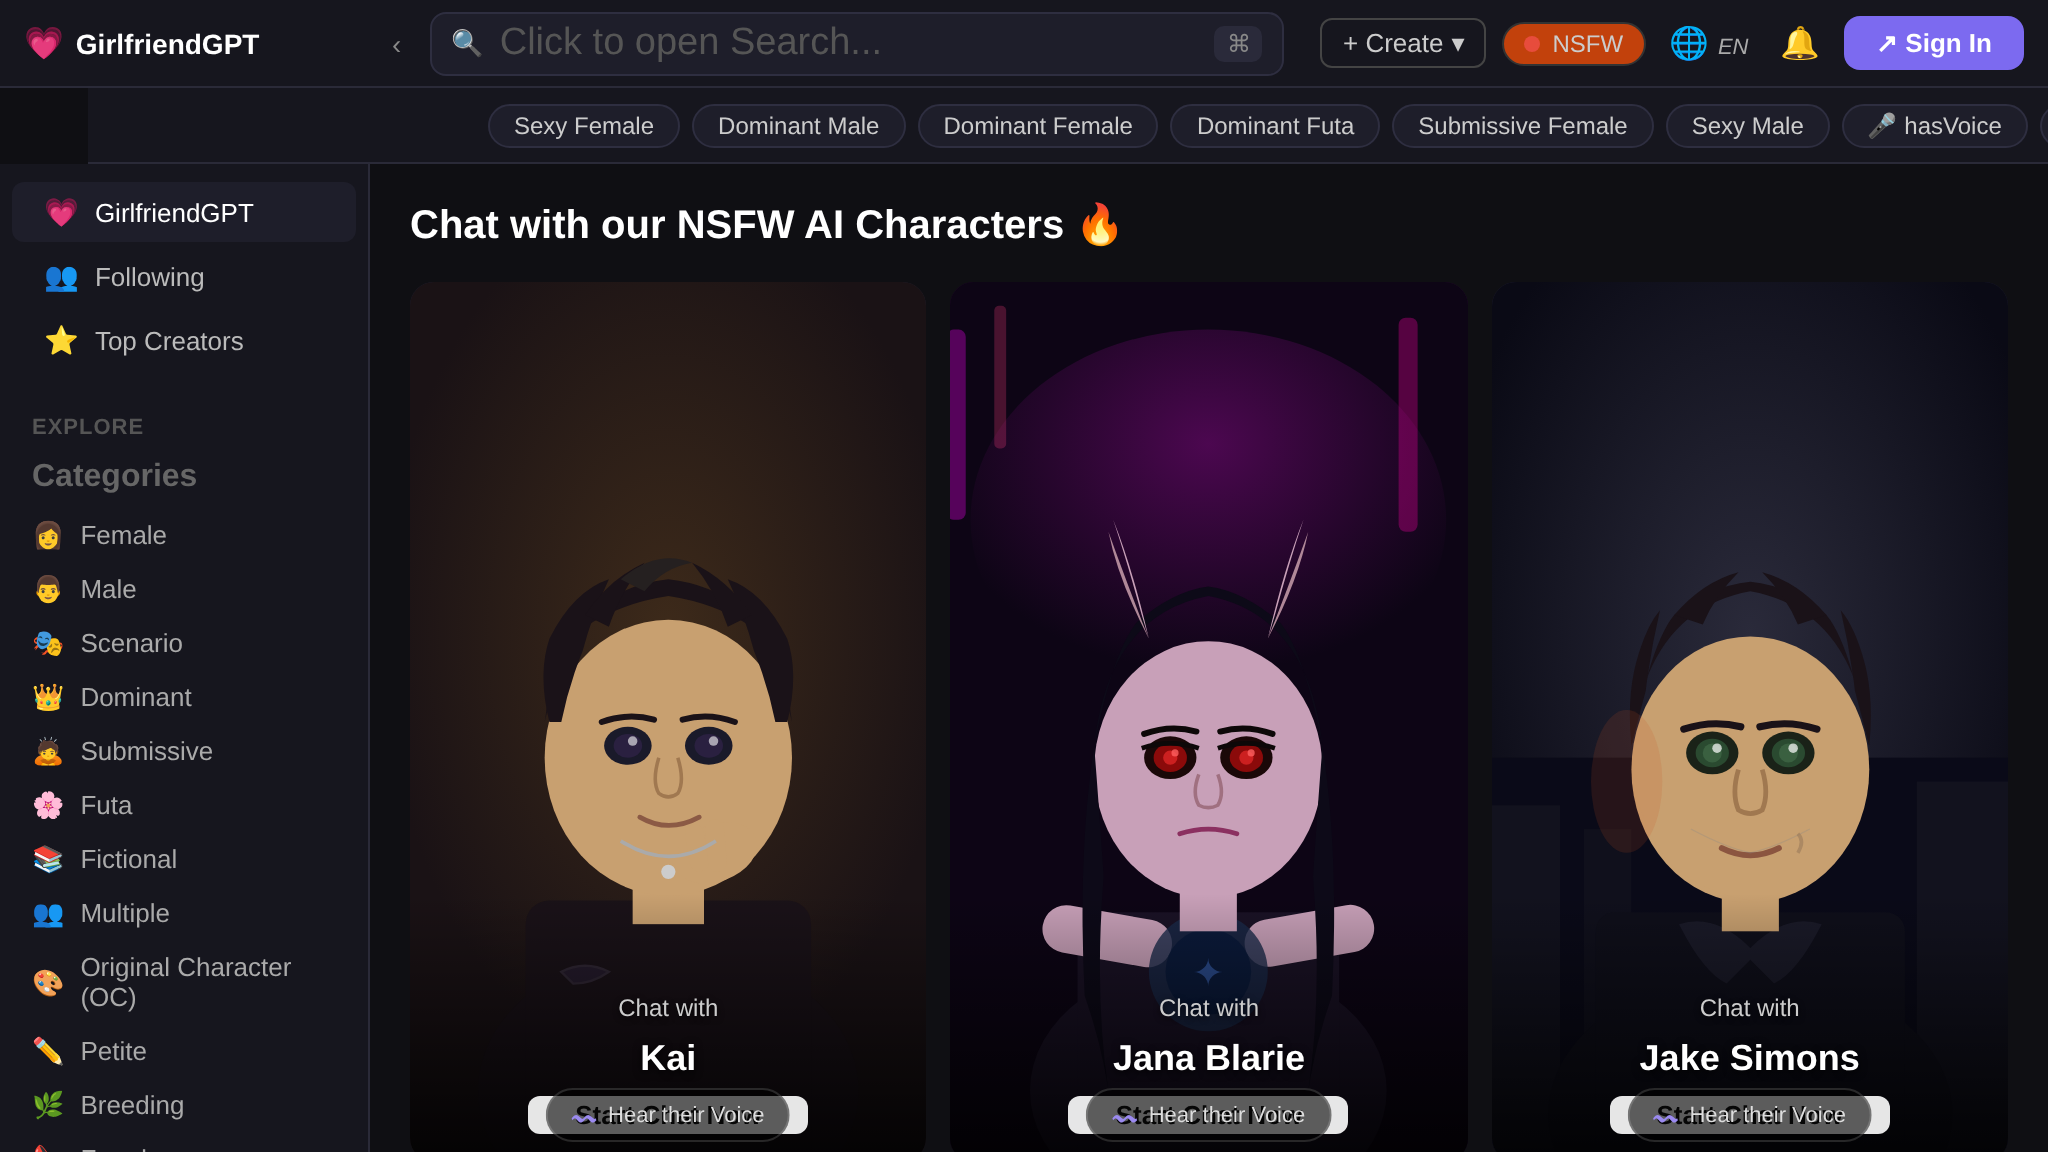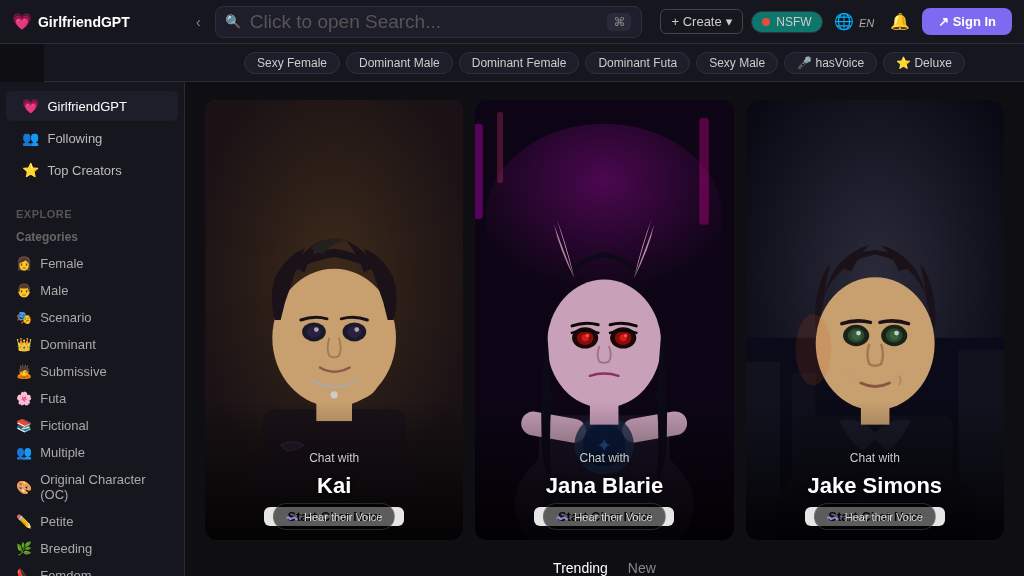--- a/index.html
+++ b/index.html
@@ -75,21 +75,21 @@
       border-radius: 6px;
       color: #ccc;
       font-size: 13px;
       padding: 4px 10px;
       cursor: pointer;
     }
     .nsfw-toggle {
       display: flex;
       align-items: center;
       gap: 6px;
-      background: #0f766e;
+      background: #c2410c;
       border: 1px solid #333;
       border-radius: 20px;
       padding: 3px 10px;
       font-size: 12px;
       color: #ccc;
     }
     .nsfw-dot {
       width: 8px; height: 8px; border-radius: 50%; background: #e74c3c;
     }
     .translate-btn, .bell-btn {
@@ -282,21 +282,21 @@
       align-items: center;
       gap: 8px;
     }
 
     .chat-with-label {
       font-size: 12px;
       color: #ccc;
       text-shadow: 0 1px 3px rgba(0,0,0,0.8);
     }
     .char-name {
-      font-size: 22px;
+      font-size: 18px;
       font-weight: 800;
       color: #fff;
       text-shadow: 0 1px 4px rgba(0,0,0,0.9);
     }
     .start-chat-btn {
       background: rgba(255,255,255,0.9);
       color: #111;
       border: none;
       border-radius: 6px;
       padding: 2px 20px;
@@ -393,20 +393,23 @@
   <button class="tag-pill">
     <span>Dominant Male</span>
   </button>
   <button class="tag-pill">
     <span>Dominant Female</span>
   </button>
   <button class="tag-pill">
     <span>Dominant Futa</span>
   </button>
   <button class="tag-pill">
+    <span>Submissive Female</span>
+  </button>
+  <button class="tag-pill">
     <span>Sexy Male</span>
   </button>
   <button class="tag-pill">
     <span>🎤 hasVoice</span>
   </button>
   <button class="tag-pill">
     <span>⭐ Deluxe</span>
   </button>
 
 </div>
@@ -424,21 +427,21 @@
     </div>
     <div class="sidebar-item">
       <span class="icon">⭐</span>
       <span>Top Creators</span>
     </div>
 
     <div class="sidebar-divider"></div>
 
     <div class="sidebar-section-label">Explore</div>
     <div class="sidebar-category">
-      <span style="font-size:12px;color:#666;font-weight:600;">Categories</span>
+      <span style="font-size:16px;color:#666;font-weight:600;">Categories</span>
     </div>
 
     <div class="sidebar-category">
       <span class="cat-icon">👩</span>
       <span>Female</span>
     </div>
     <div class="sidebar-category">
       <span class="cat-icon">👨</span>
       <span>Male</span>
     </div>
@@ -479,20 +482,21 @@
       <span>Breeding</span>
     </div>
     <div class="sidebar-category">
       <span class="cat-icon">👠</span>
       <span>Femdom</span>
     </div>
 
   </div>
 
   <div class="content-area">
+    <div class="page-title">Chat with our NSFW AI Characters 🔥</div>
 
     <div class="cards-grid">
 
       <div class="card card-1">
         <div class="card-bg">
           <div class="card-figure-kai">
             <svg class="portrait-svg" viewBox="0 0 240 370" preserveAspectRatio="xMidYMid slice">
               <defs>
                 <radialGradient id="kg1" cx="50%" cy="40%" r="50%">
                   <stop offset="0%" stop-color="#3d2a1a"></stop>

